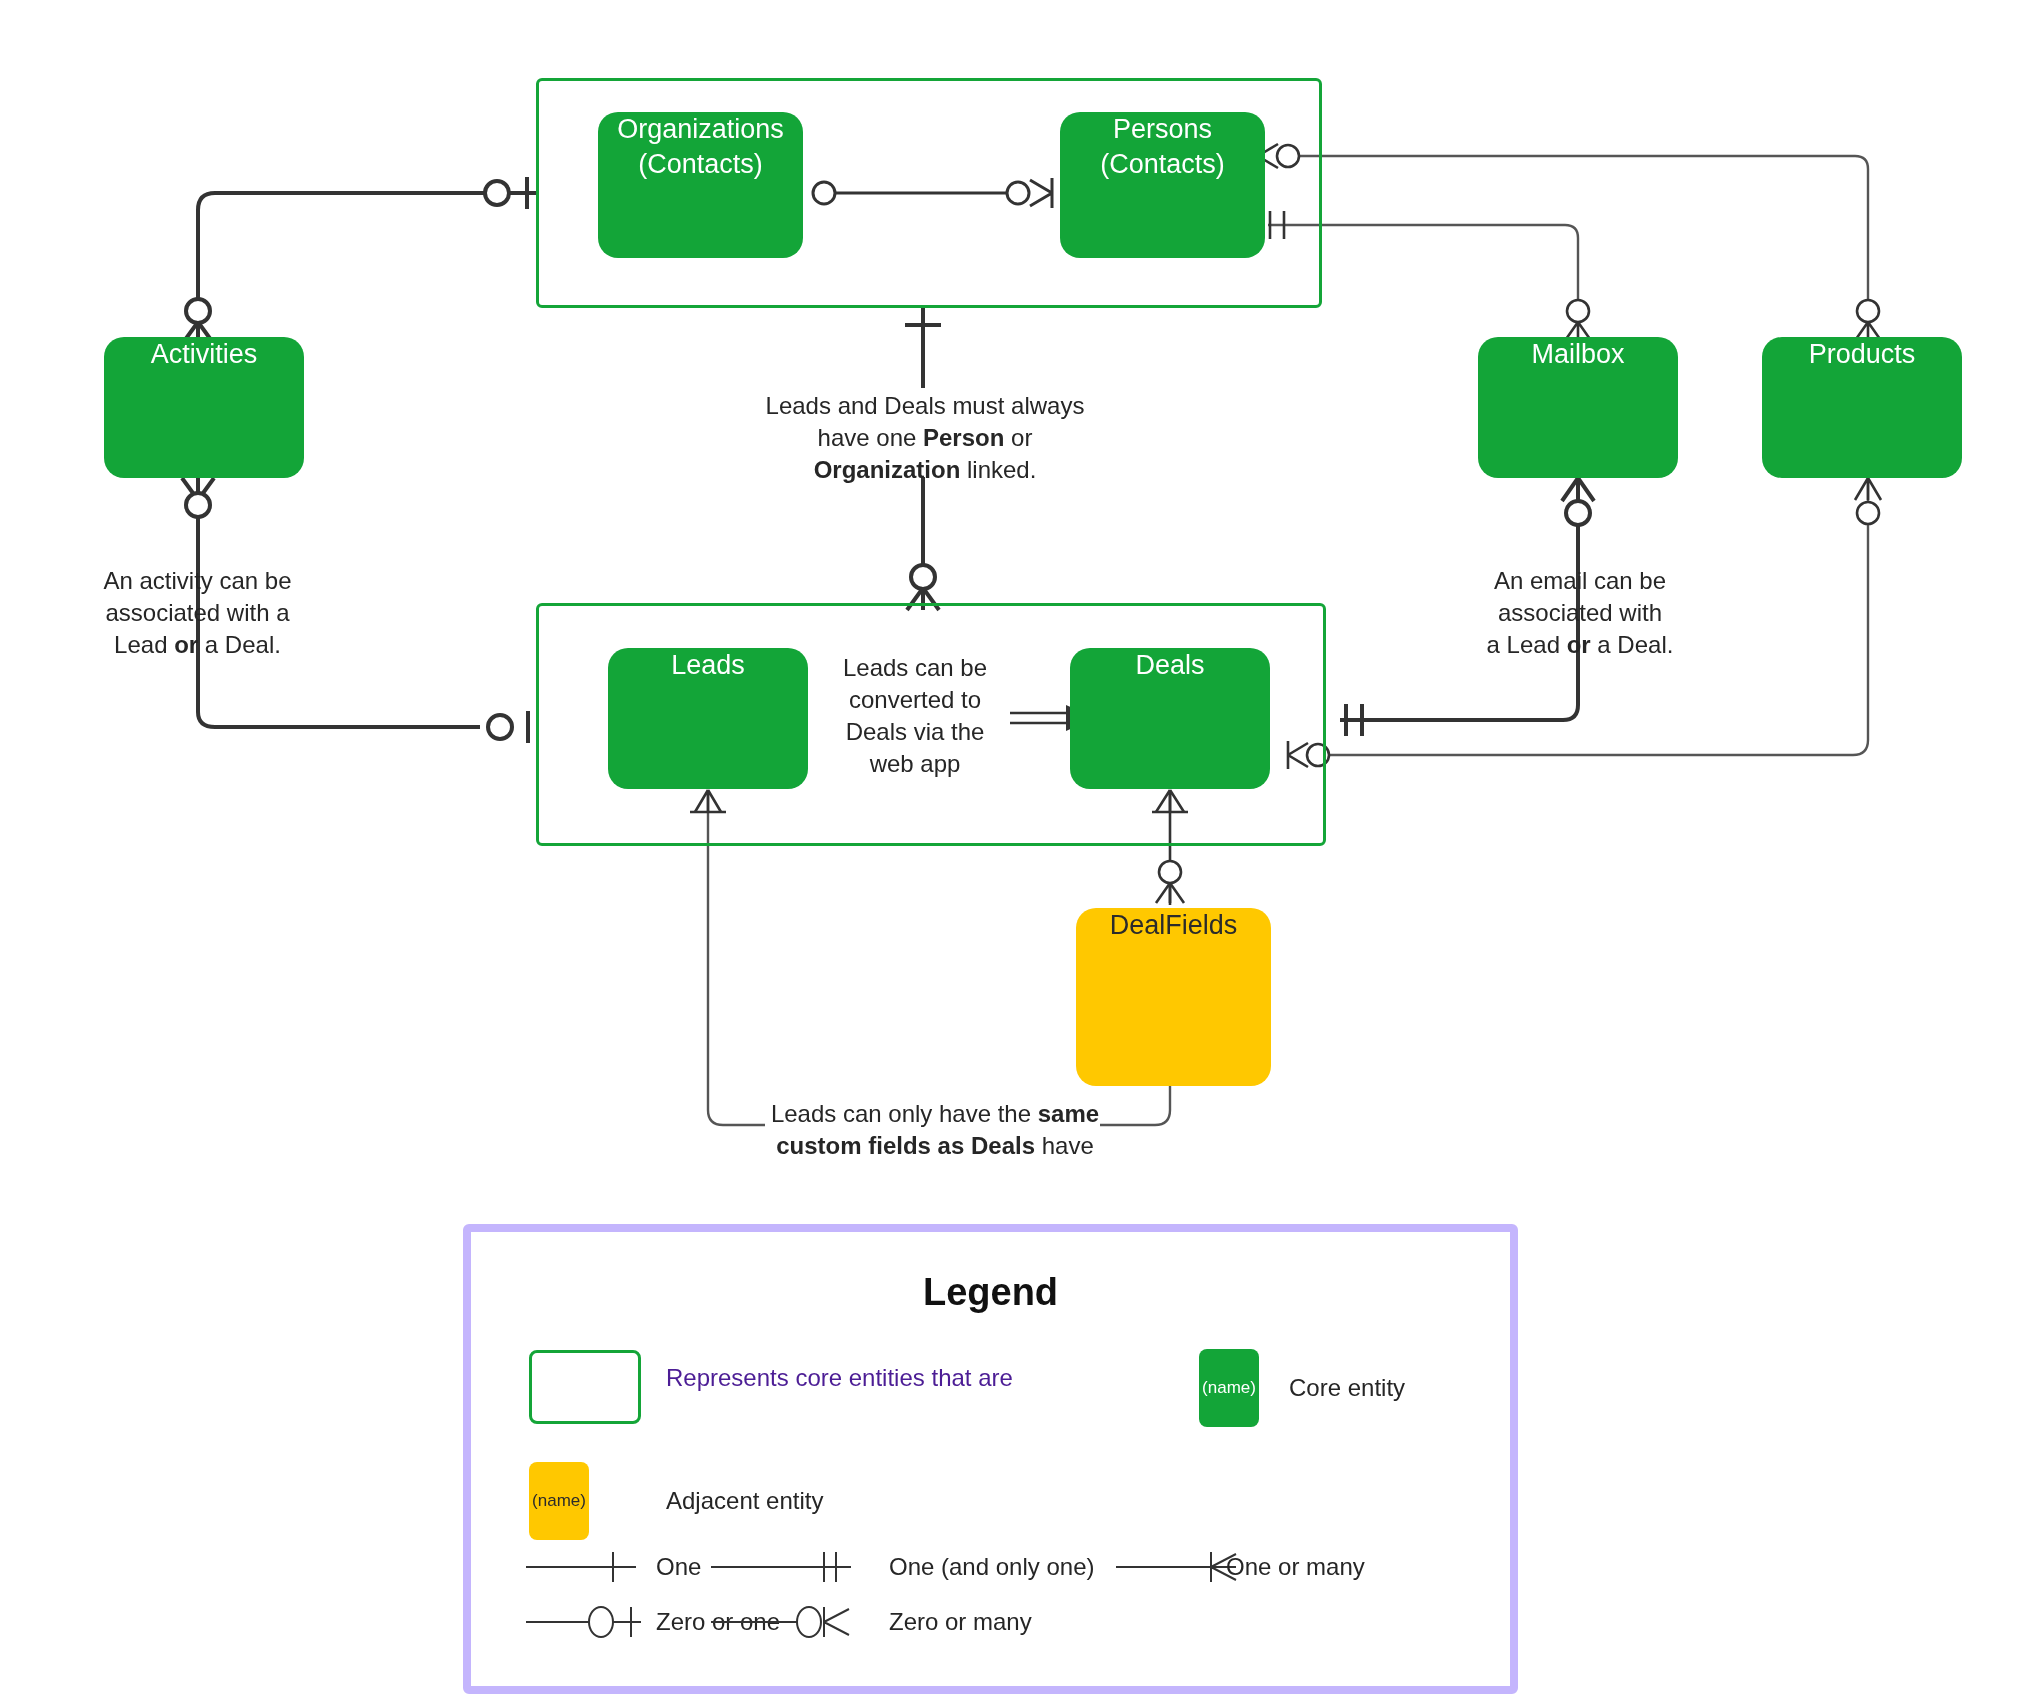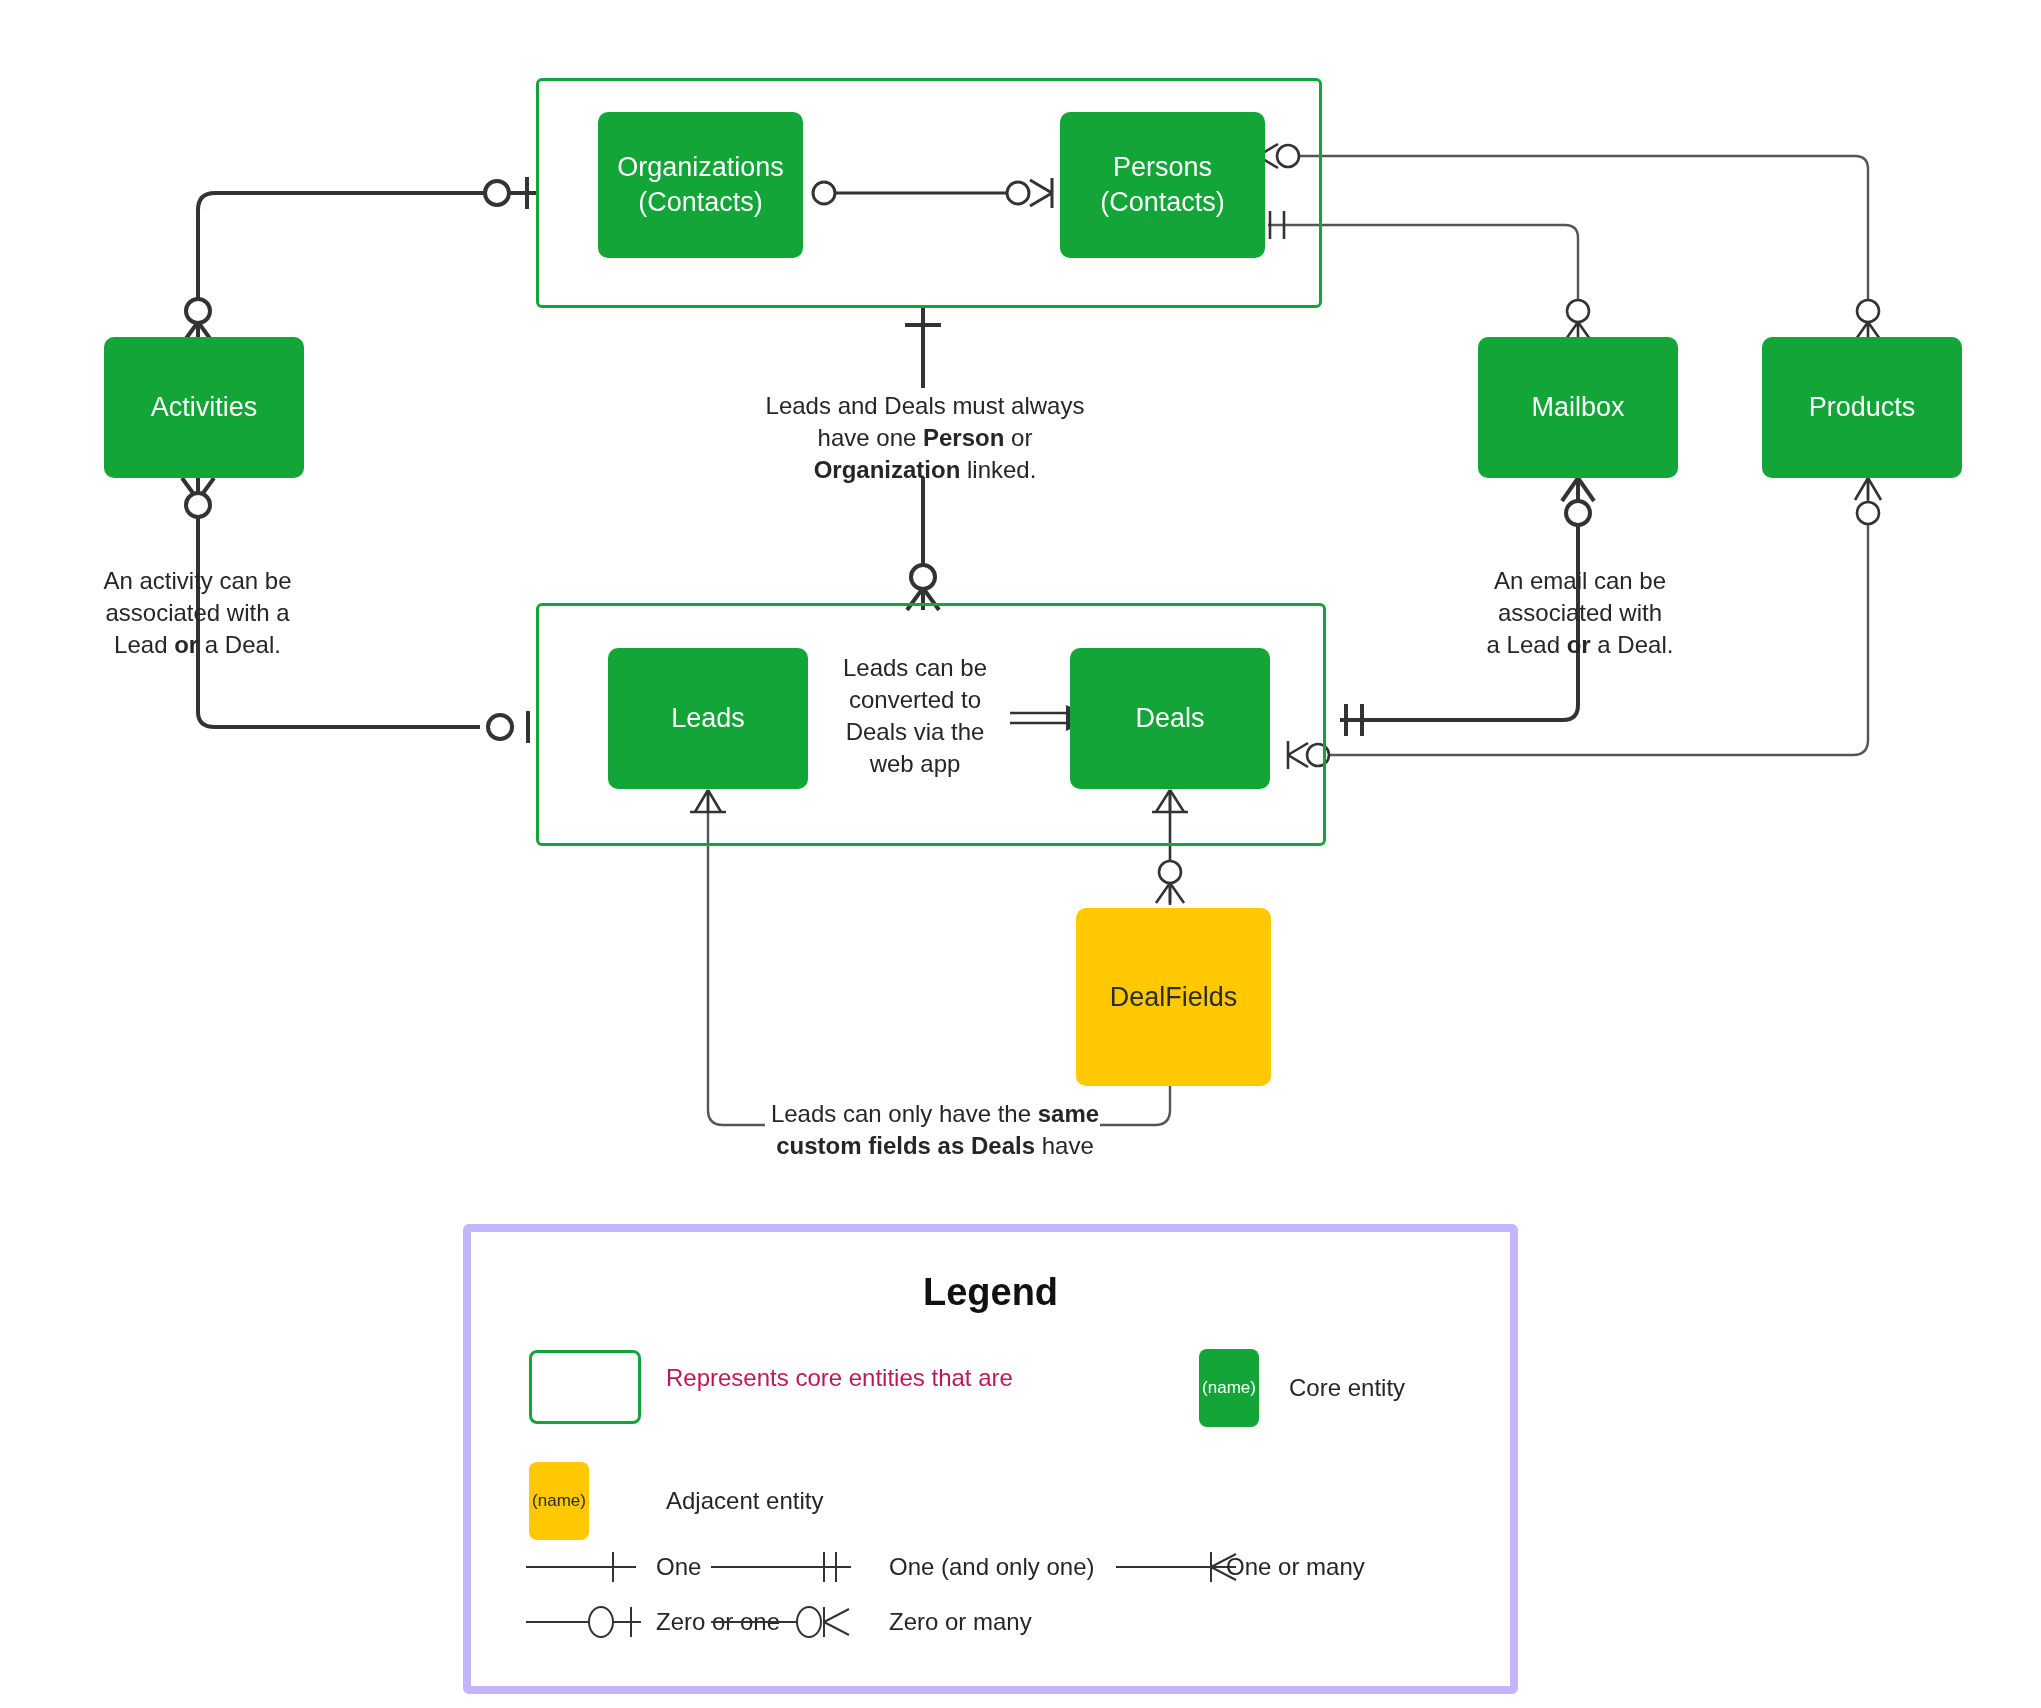--- a/index.html
+++ b/index.html
@@ -1,34 +1,34 @@
 <!DOCTYPE html>
 <html><head>
 <meta charset="utf-8">
 <style>
   html,body{margin:0;padding:0;background:#ffffff;}
   body{width:2041px;height:1708px;font-family:"Liberation Sans",sans-serif;color:#212121;}
   #stage{position:relative;width:2041px;height:1708px;overflow:hidden;}
   svg.layer{position:absolute;left:0;top:0;width:2041px;height:1708px;}
 
-  .entity{position:absolute;border-radius:10px;display:flex;align-items:center;justify-content:center;text-align:center;box-sizing:border-box;}
+  .entity{position:absolute;border-radius:20px;display:flex;align-items:flex-start;justify-content:center;text-align:center;box-sizing:border-box;}
   .entity.core{background:#13A538;color:#ffffff;font-size:27px;line-height:1.28;}
   .entity.adjacent{background:#FFC800;color:#2b2b2b;font-size:27px;line-height:1.28;}
   .group-box{position:absolute;border:3px solid #14A538;border-radius:6px;background:transparent;box-sizing:border-box;}
 
   .note{position:absolute;text-align:center;font-size:24px;line-height:1.33;color:#262626;}
   .note b{font-weight:bold;}
 
   .legend-box{position:absolute;border:8px solid #c4b5fd;border-radius:6px;box-sizing:border-box;background:#fff;}
   .legend-title{position:absolute;width:100%;text-align:center;font-size:38px;font-weight:bold;color:#111;}
   .lg-swatch-outline{position:absolute;border:3px solid #14A538;border-radius:8px;background:#fff;box-sizing:border-box;}
   .lg-swatch{position:absolute;border-radius:8px;display:flex;align-items:center;justify-content:center;font-size:17px;box-sizing:border-box;}
   .lg-swatch.core{background:#13A538;color:#fff;}
   .lg-swatch.adj{background:#FFC800;color:#2b2b2b;}
-  .lg-text{position:absolute;font-size:24px;line-height:1.35;color:#be185d;}
+  .lg-text{position:absolute;font-size:24px;line-height:1.35;color:#4c1d95;}
   .lg-sym-label{position:absolute;font-size:24px;color:#262626;}
   .lg-sym{position:absolute;}
 </style>
 </head>
 <body>
 
 <div id="stage">
 
   <svg class="layer" viewBox="0 0 2041 1708">
     <g fill="none" stroke="#333333" stroke-width="3.2" stroke-linecap="butt">

